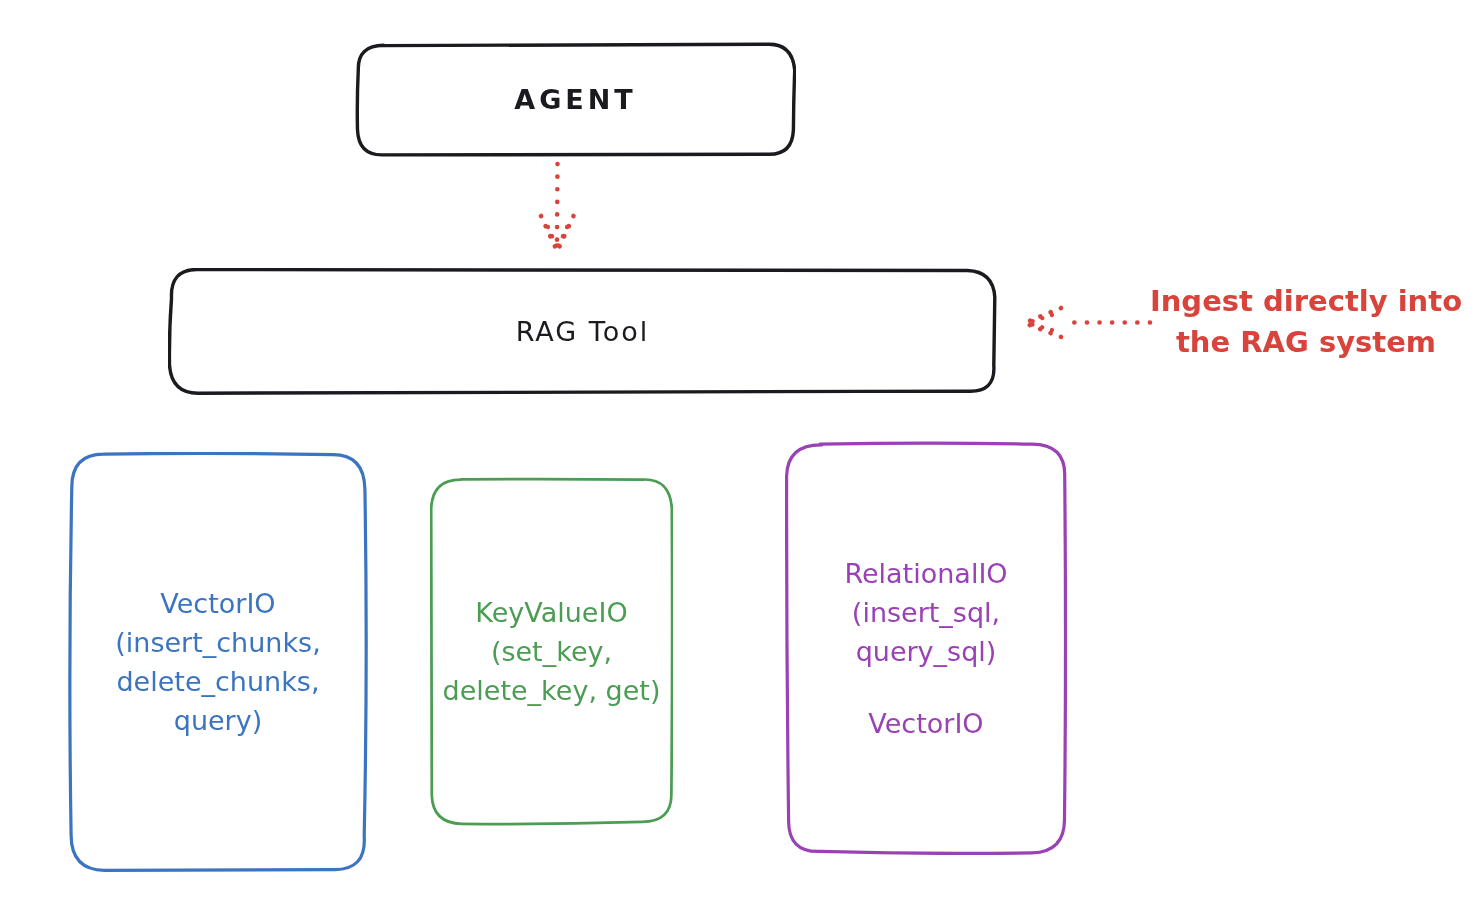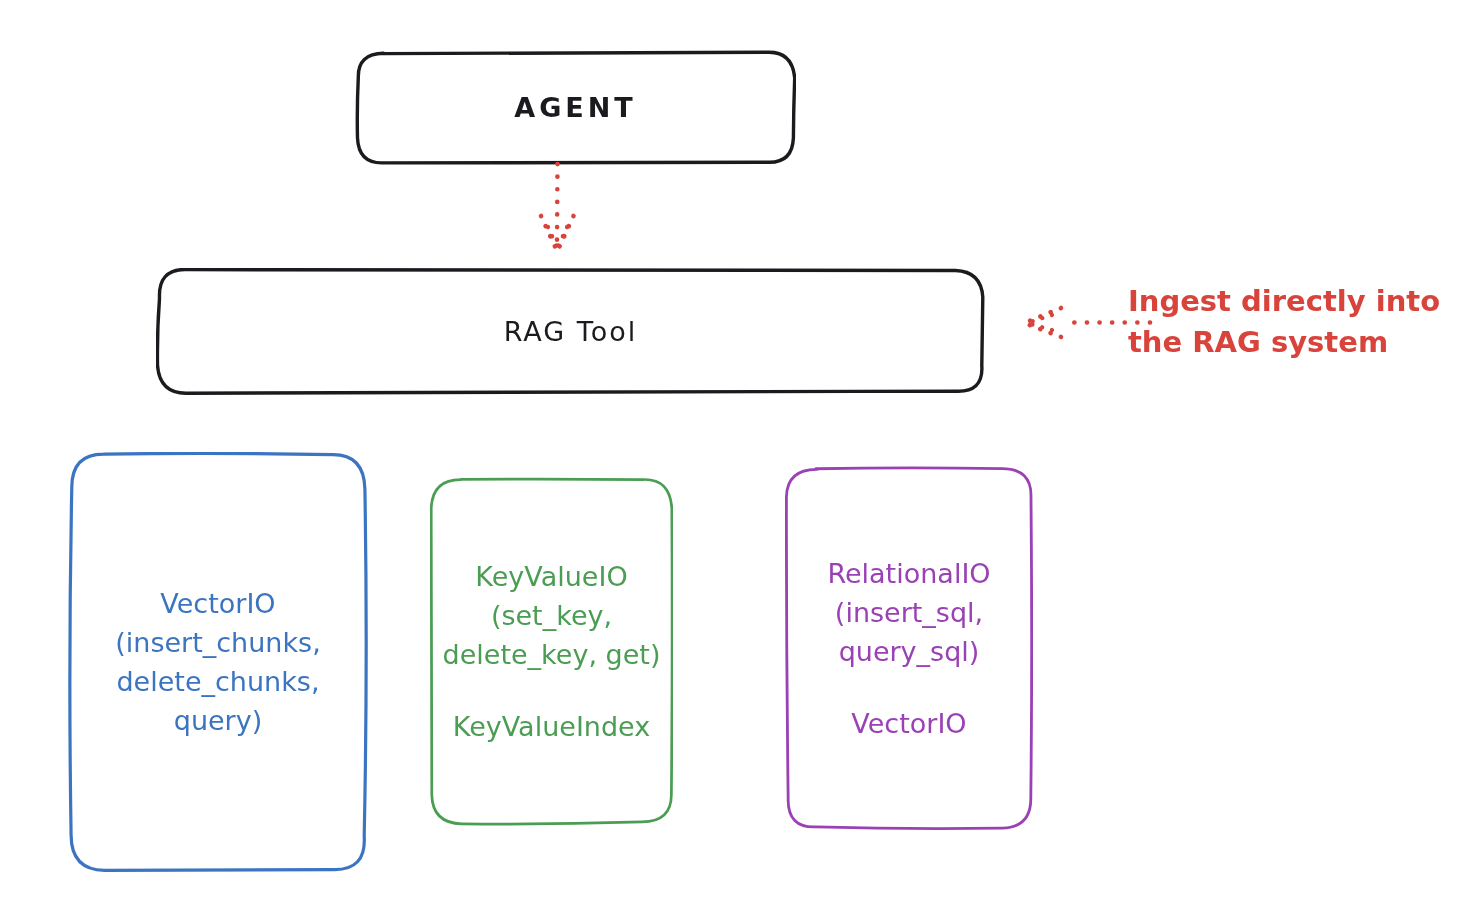--- a/index.html
+++ b/index.html
@@ -10,37 +10,37 @@
   
   .sketch-box {
     position:absolute; display:flex; flex-direction:column;
     align-items:center; justify-content:center; box-sizing:border-box;
   }
   .sketch-box > svg.border {
     position:absolute; left:0; top:0; width:100%; height:100%;
     pointer-events:none;
   }
   .node-label { position:relative; font-size:27px; letter-spacing:1px; }
-  .agent  { left:355px; top:50px;  width:441px; height:115px; color:#1b1b1f; }
+  .agent  { left:355px; top:42px;  width:441px; height:115px; color:#1b1b1f; }
   .agent .node-label { font-weight:bold; letter-spacing:4px; }
-  .rag    { left:156px; top:268px; width:829px; height:127px; color:#1b1b1f; }
+  .rag    { left:168px; top:268px; width:829px; height:127px; color:#1b1b1f; }
   .rag .node-label { letter-spacing:2px; }
   
   .card-blue   { left:68px;  top:452px; width:300px; height:420px; color:#3b74c0;align-items:center; }
   .card-green  { left:430px; top:447px; width:243px; height:408px; color:#4a9d52; }
-  .card-purple { left:785px; top:441px; width:248px; height:414px; color:#9a42b5; }
+  .card-purple { left:785px; top:441px; width:282px; height:414px; color:#9a42b5; }
   .card-text {
     position:relative; text-align:center; white-space:pre-line;
     font-size:27px; line-height:39px; font-weight:500;
   }
   .card-index { margin-top:33px; }
   
   .annotation {
     position:absolute; left:1128px; top:281px; width:356px;
-    text-align:left; color:#d8433c; font-weight:bold;
+    text-align:center; color:#d8433c; font-weight:bold;
     font-size:29px; line-height:41px; white-space:pre-line;
   }
   .arrow { position:absolute; pointer-events:none; }
   .arrow path {
     fill:none; stroke:#d8433c; stroke-linecap:round;
   }
   .arrow .shaft { stroke-width:4.6; stroke-dasharray:0.1 12.5; }
   .arrow .head  { stroke-width:4.6; stroke-dasharray:0.1 11; }
   .arrow .head-inner { stroke-width:4.2; stroke-dasharray:0.1 10; }
 </style>
@@ -92,21 +92,20 @@
 query)</div>
   </div>
 
   <div class="sketch-box card-green">
       <svg viewBox="0 0 285 408" class="border" aria-hidden="true">
         <path d="M 35.9 2.7 Q 141.5 2.1 249.8 2.9 Q 281.1 1.6 283.6 36.1 Q 284.6 204.1 283.1 372.0 Q 283.2 404.5 248.7 404.4 Q 141.4 407.8 37.2 406.7 Q 3.0 405.9 2.1 373.0 Q 2.1 203.7 1.4 36.3 Q 3.1 2.7 36.3 3.0 Z" fill="none" stroke="currentColor" stroke-width="3.2" stroke-linecap="round" stroke-linejoin="round"></path>
       </svg>
     <div class="card-text">KeyValueIO
 (set_key,
 delete_key, get)</div>
-    <div class="card-text card-index">KeyValueIndex</div>
   </div>
 
   <div class="sketch-box card-purple">
       <svg viewBox="0 0 282 414" class="border" aria-hidden="true">
         <path d="M 35.0 3.2 Q 141.3 1.2 247.0 3.1 Q 280.7 3.3 279.7 35.3 Q 281.4 207.8 279.5 377.7 Q 279.9 411.0 247.1 411.9 Q 139.8 413.5 35.2 410.4 Q 2.8 411.9 3.6 378.1 Q 1.4 207.9 1.6 35.0 Q 2.4 3.3 37.0 3.8 Z" fill="none" stroke="currentColor" stroke-width="3.2" stroke-linecap="round" stroke-linejoin="round"></path>
       </svg>
     <div class="card-text">RelationalIO
 (insert_sql,
 query_sql)</div>
     <div class="card-text card-index">VectorIO</div>

